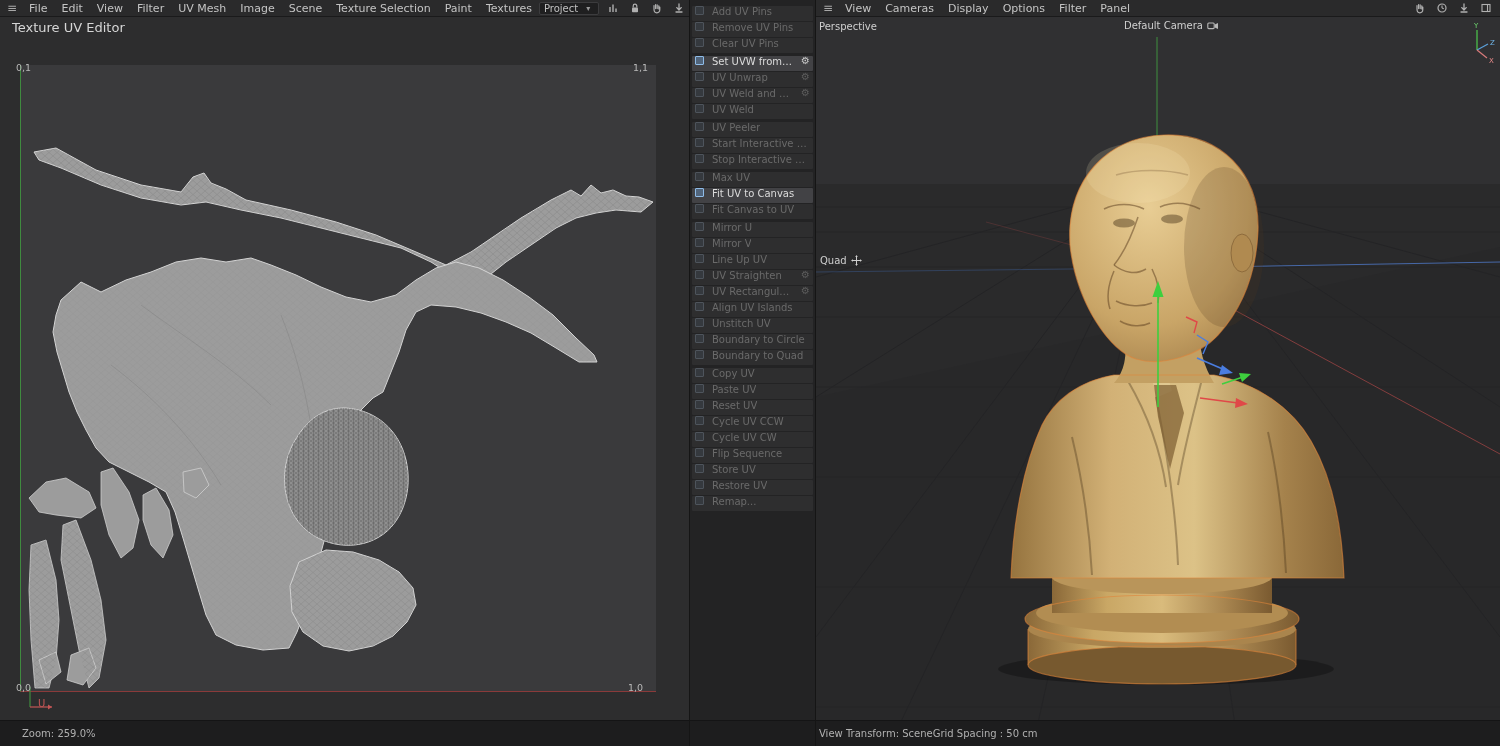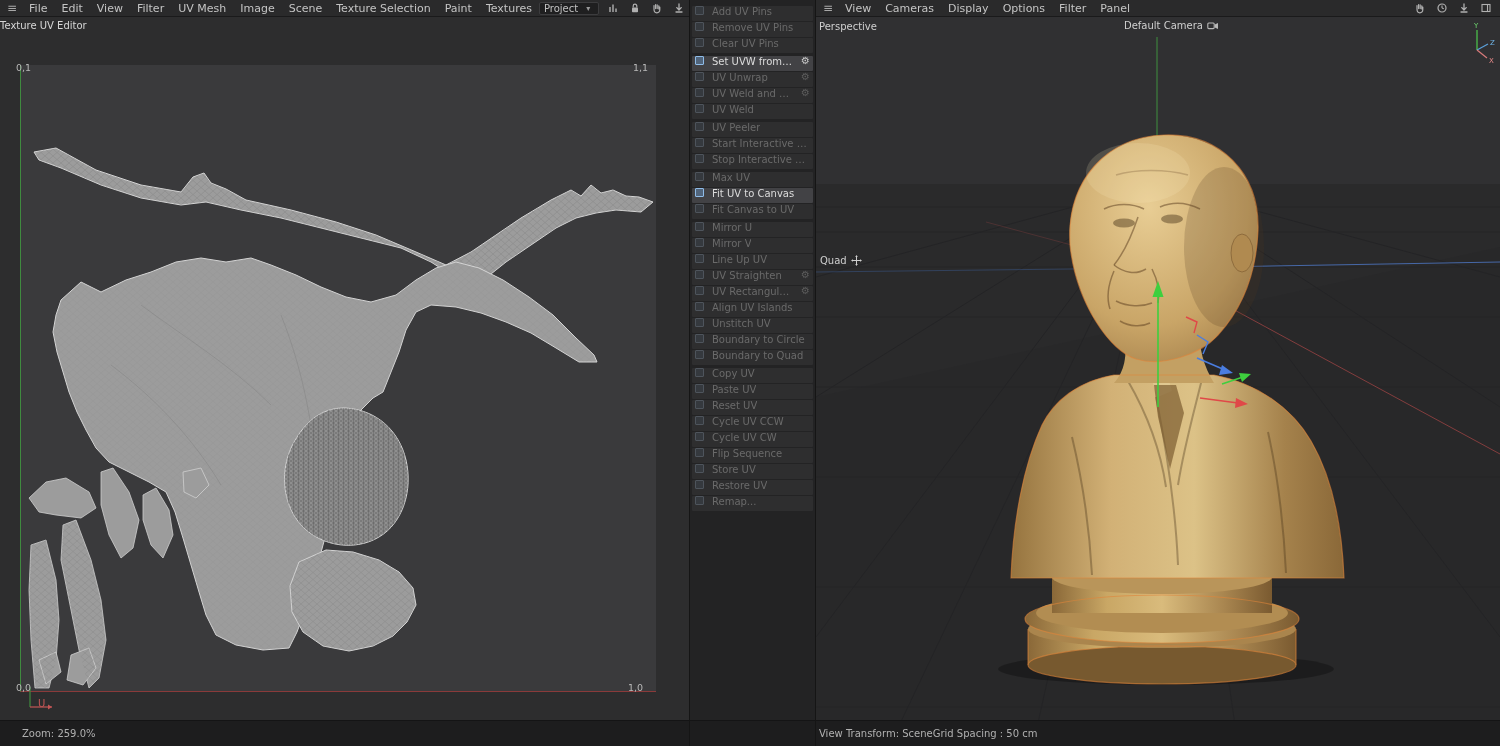--- a/index.html
+++ b/index.html
@@ -19,21 +19,21 @@
   .statusbar{position:absolute;left:0;right:0;bottom:0;height:26px;background:#1d1d1e;
     border-top:1px solid #141415;font-size:10px;color:#b0b0b0;display:flex;align-items:center}
 
   
   .left-panel{position:absolute;left:0;top:0;width:690px;height:746px;background:#2d2d2e;
     border-right:1px solid #151515}
   .dropdown{display:flex;align-items:center;justify-content:flex-start;background:#1f1f20;
     border:1px solid #3c3c3e;border-radius:2px;height:13px;padding:0 4px;font-size:10px;
     color:#c0c0c0;min-width:60px;cursor:default}
   .dropdown .caret{font-size:8px;color:#9a9a9a;margin-left:8px}
-  .panel-title{position:absolute;left:0;top:20px;font-size:10px;color:#d6d6d6;z-index:3}
+  .panel-title{position:absolute;left:12px;top:20px;font-size:13px;color:#d6d6d6;z-index:3}
   .uv-area{position:absolute;left:0;top:30px;right:0;bottom:14px;background:#2d2d2e;overflow:hidden}
   .uv-square{position:absolute;left:20px;top:35px;width:636px;height:627px;background:#3a3a3c;
     border-left:1px solid #3f8a3f;border-bottom:1px solid #8a3a3a}
   .uv-square svg{position:absolute;left:0;top:0}
   .corner{position:absolute;font-size:9.5px;color:#b8b8b8;z-index:2}
   .c-tl{left:16px;top:32px}.c-tr{left:633px;top:32px}.c-bl{left:16px;top:652px}.c-br{left:628px;top:652px}
   .u-label{position:absolute;left:38px;top:668px;color:#c25555;font-size:10px}
   .axis-widget{position:absolute;left:22px;top:655px}
 
   

